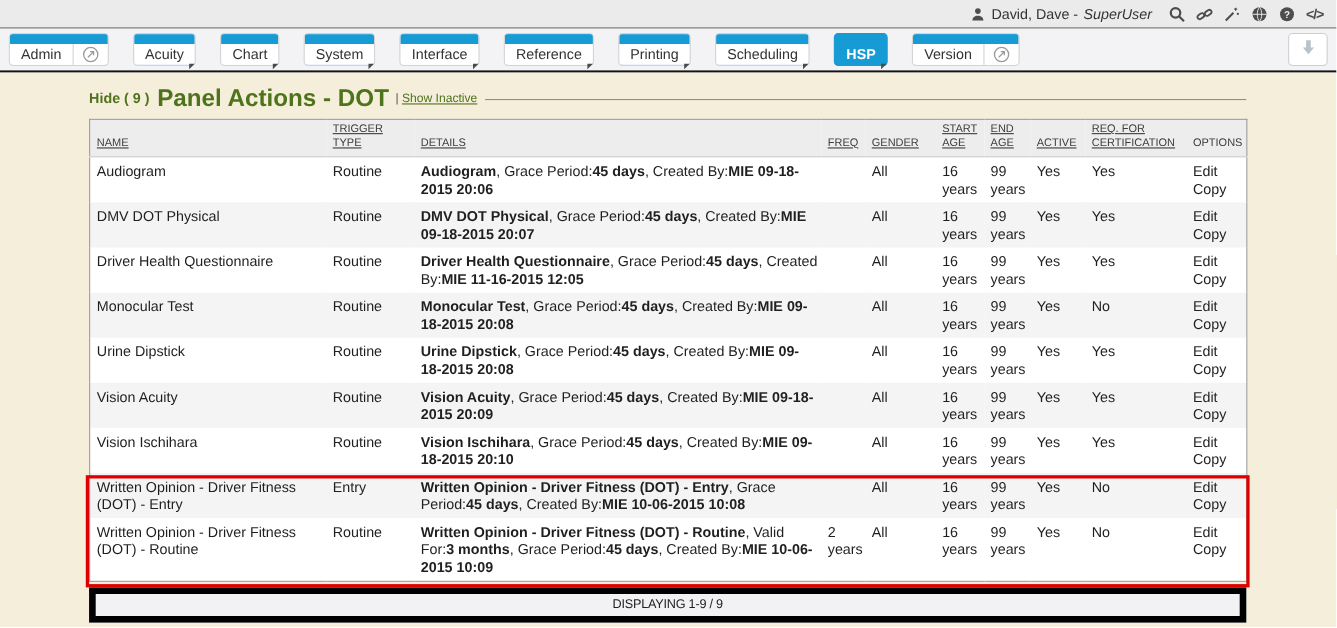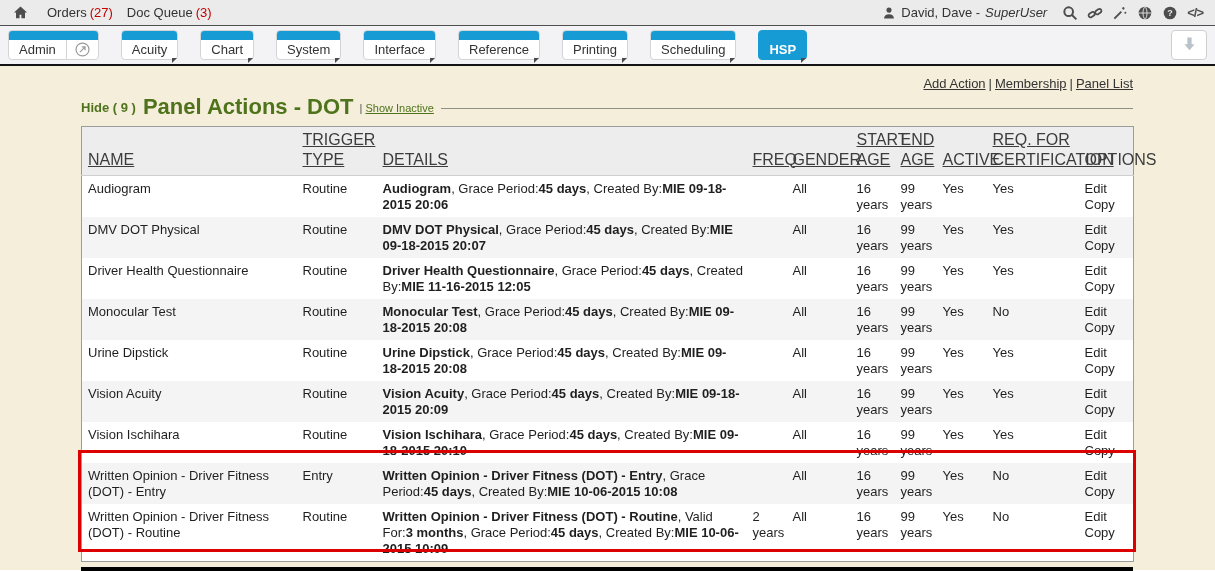--- a/index.html
+++ b/index.html
@@ -50,21 +50,21 @@
   .panel-title { font-size:22px; font-weight:bold; color:#4e731a; white-space:nowrap; }
   .small-pipe { font-size:11px; color:#555; margin:2px 3px 0 6px; }
   .show-inactive { font-size:11px; color:#4e731a; text-decoration:underline; cursor:pointer;
                    margin-top:2px; white-space:nowrap; }
   .title-rule { flex:1; border-top:1px solid #8f8f83; margin-left:7px; margin-top:3px; }
 
   
   .table-wrap { position:relative; }
   table { width:100%; table-layout:fixed; border-collapse:collapse; background:#fff;
           border:1px solid #9c9c9c; font-size:13px; color:#1f1f1f; }
-  th { background:#ededed; font-weight:normal; font-size:16px; color:#3c3c3c;
+  th { background:#ededed; font-weight:normal; font-size:10px; color:#3c3c3c;
        text-align:left; vertical-align:bottom; padding:3px 3px 5px 6px; cursor:pointer;
        border-bottom:1px solid #cfcfcf; line-height:1.25; }
   th .hdr { text-decoration:underline; }
   th:last-child .hdr { text-decoration:none; cursor:default; }
   td { vertical-align:top; padding:5px 3px 4px 6px; line-height:16px; }
   tr.alt td { background:#f4f4f4; }
   td b { font-weight:bold; }
   .opt-link { cursor:pointer; }
 
   .annotation-box { position:absolute; left:-3px; right:-3px; border:3px solid #dd0000;
@@ -73,35 +73,20 @@
   .table-footer { margin-top:5px; border:6px solid #000000; background:#f2f2f4;
                   text-align:center; font-size:11.5px; letter-spacing:-0.2px; color:#222;
                   padding:4px 0; }
 </style>
 </head>
 <body>
 
 <div class="screen">
 
   <header class="topbar">
-    <div class="topbar-left">
-      <span class="home">
-        <svg width="17" height="15" viewBox="0 0 24 24" fill="#4d4d4d">
-            <path d="M12 2.5 1.5 12h3.3v9h5.7v-5.5h3v5.5h5.7v-9h3.3z"></path>
-          </svg>
-      </span>
-      <span class="tb-link">
-        <span>Orders</span>
-        <span class="tb-count">(27)</span>
-      </span>
-      <span class="tb-link">
-        <span>Doc Queue</span>
-        <span class="tb-count">(3)</span>
-      </span>
-    </div>
     <div class="topbar-right">
       <span class="user-chip">
         <span class="tb-icon">
           <svg width="14" height="14" viewBox="0 0 24 24" fill="#4d4d4d">
               <circle cx="12" cy="7" r="4.4"></circle>
               <path d="M3.5 21.5c0-4.8 3.8-7.3 8.5-7.3s8.5 2.5 8.5 7.3z"></path>
             </svg>
         </span>
         <span>David, Dave - </span>
         <span class="user-role">SuperUser</span>
@@ -169,36 +154,43 @@
         </div>
         <div class="tab has-menu">
           <span class="tab-label">Printing</span>
         </div>
         <div class="tab has-menu">
           <span class="tab-label">Scheduling</span>
         </div>
         <div class="tab active has-menu">
           <span class="tab-label">HSP</span>
         </div>
+        <div class="tab">
+          <span class="tab-label">Version</span>
+          <span class="tab-sep"></span>
+          <span class="popout">
+            <svg width="17" height="17" viewBox="0 0 20 20" fill="none" stroke="#9a9a9a" stroke-width="1.4">
+              <circle cx="10" cy="10" r="7.6"></circle>
+              <path d="M7 13 13 7M9.2 7H13v3.8"></path>
+            </svg>
+          </span>
+        </div>
       </div>
     <div class="collapse-btn">
       <span>
         <svg width="17" height="17" viewBox="0 0 24 24" fill="#b9c2cb">
             <path d="M12 21.5 4.8 13h4.2V3.5h6V13h4.2z"></path>
           </svg>
       </span>
     </div>
   </nav>
 
   <main class="content">
     <div class="content-inner">
 
-      <div class="page-links">
-        <a>Add Action</a><span class="pipe">|</span><a>Membership</a><span class="pipe">|</span><a>Panel List</a>
-      </div>
 
       <div class="title-row">
         <span class="hide-link">Hide ( 9 )</span>
         <span class="panel-title">Panel Actions - DOT</span>
         <span class="small-pipe">|</span>
         <span class="show-inactive">Show Inactive</span>
         <span class="title-rule"></span>
       </div>
 
       <div class="table-wrap" id="table-wrap">

